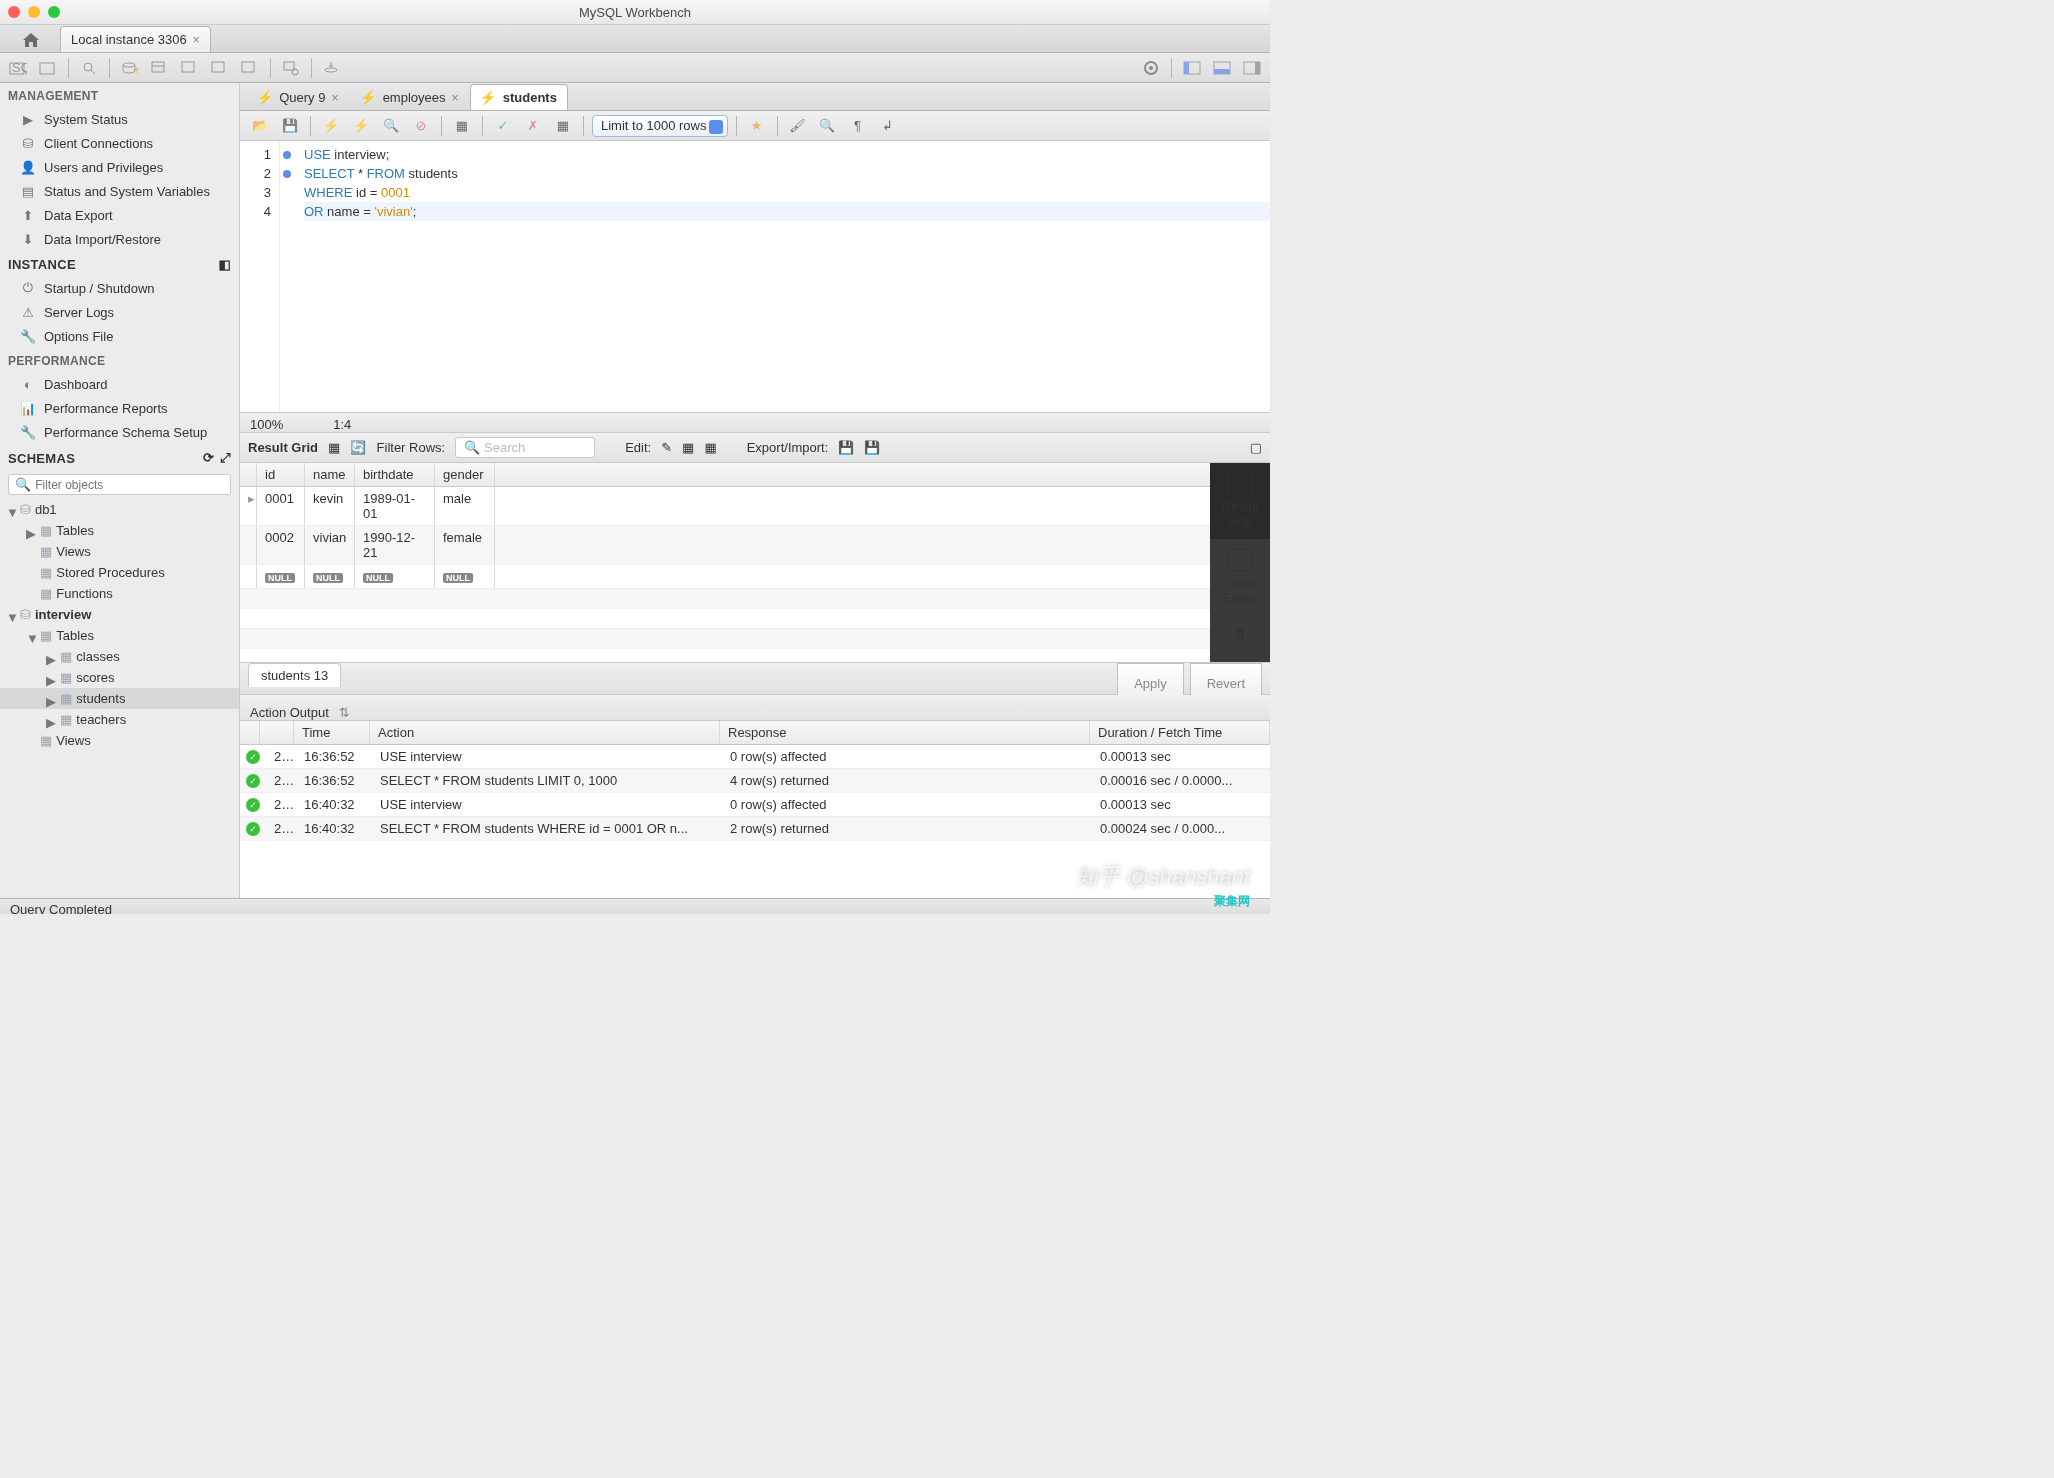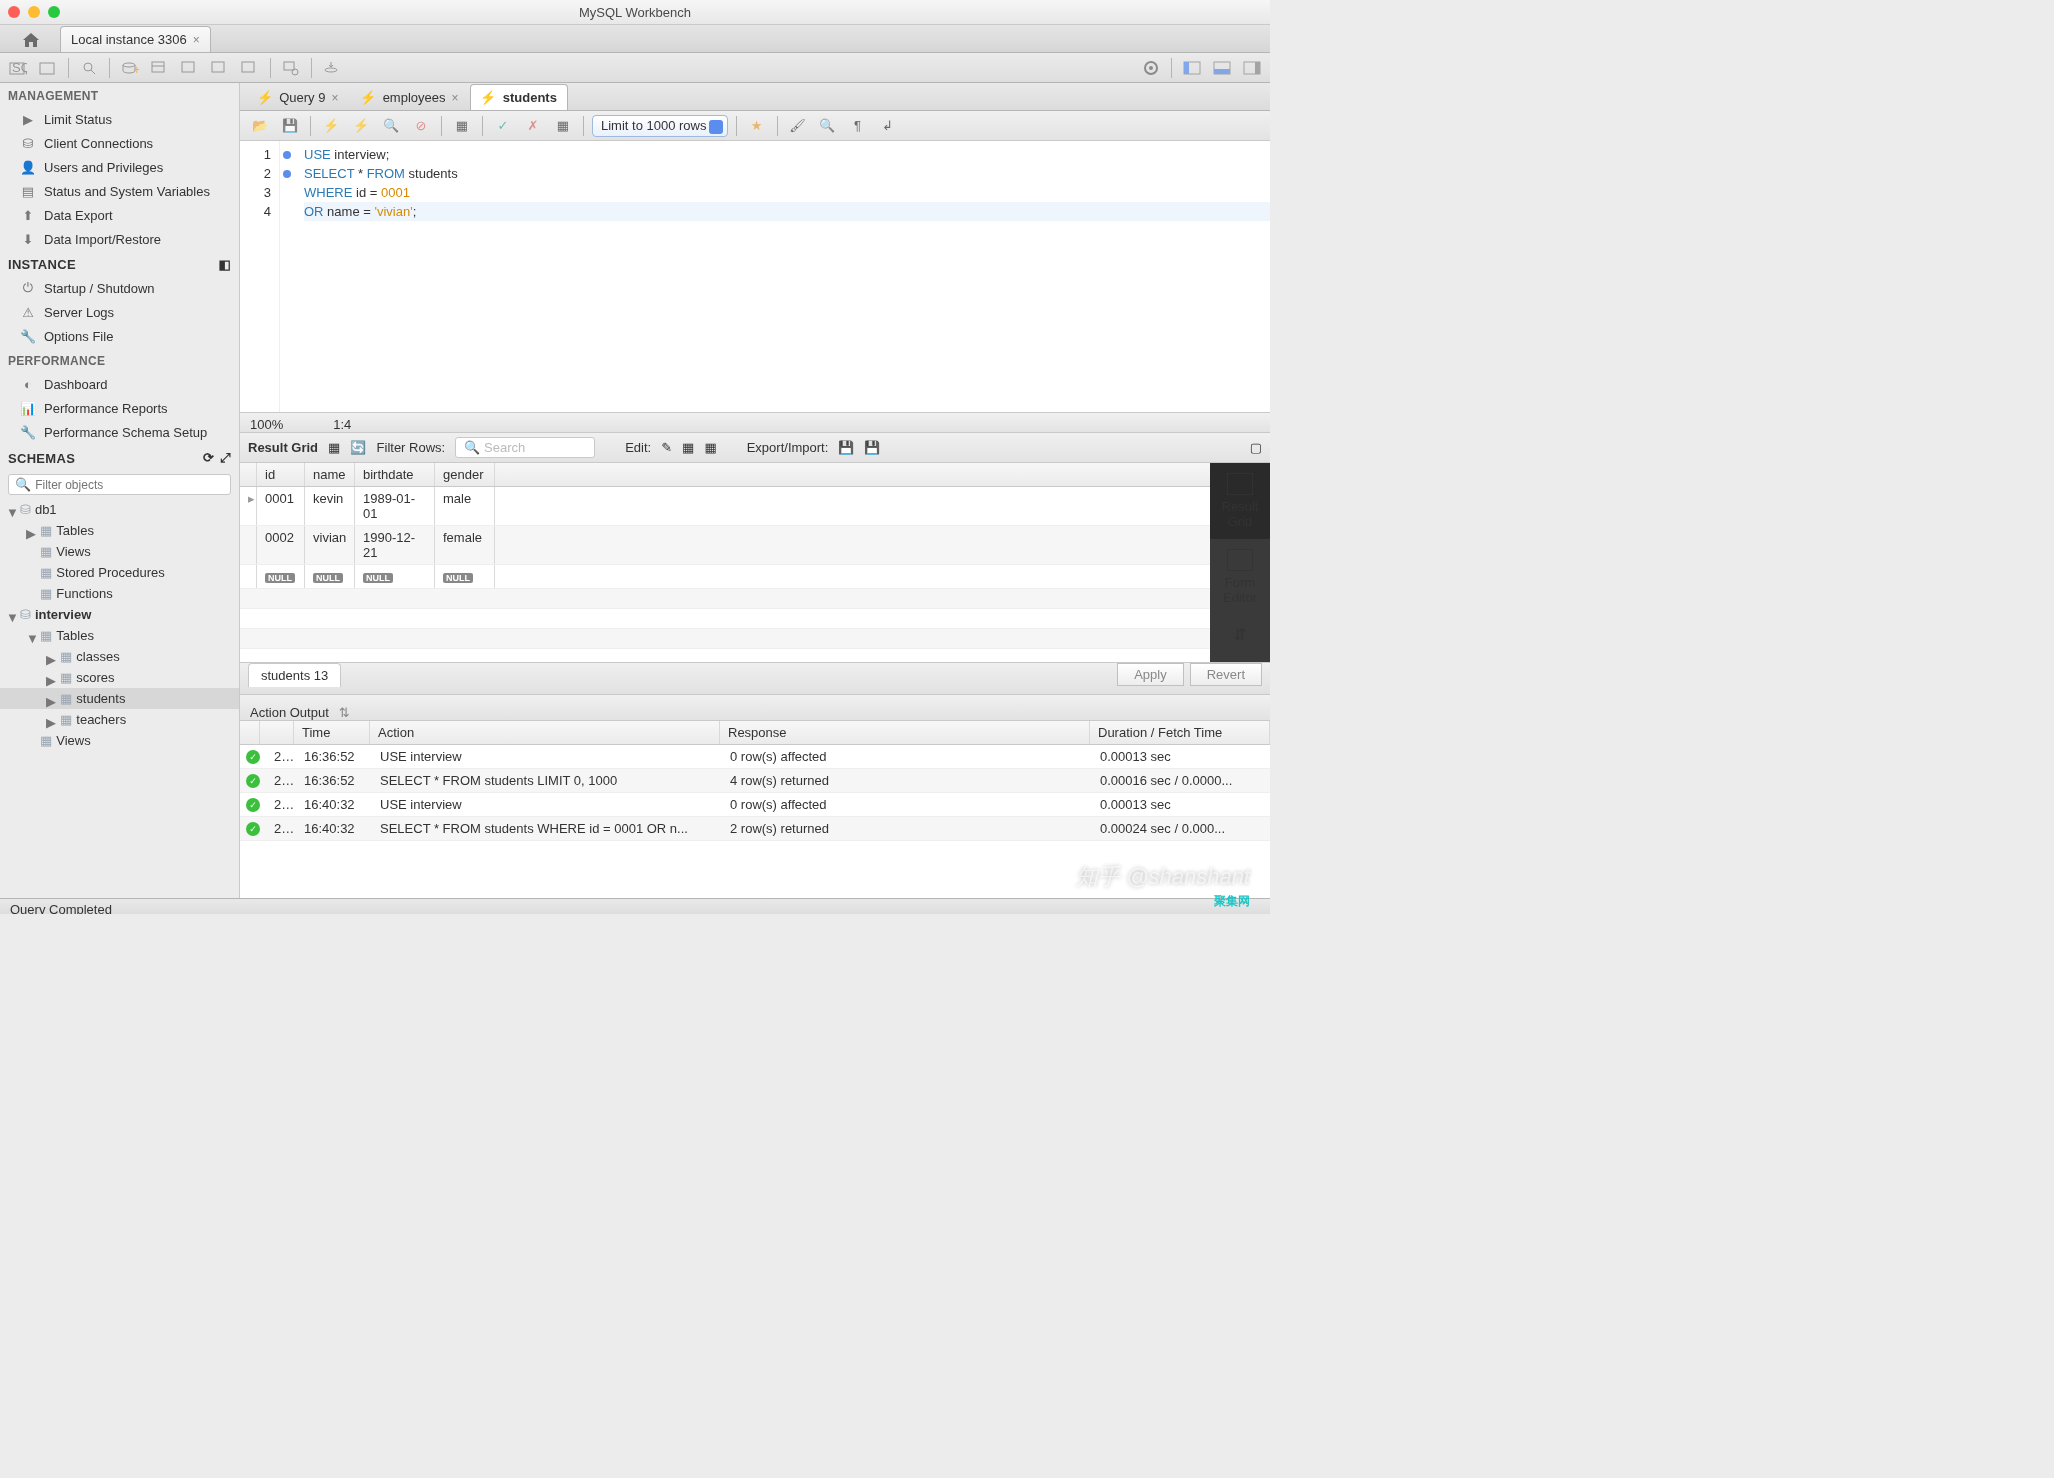--- a/index.html
+++ b/index.html
@@ -57,21 +57,21 @@
 .grow{display:flex;border-bottom:1px solid #eee}
 .grow.alt{background:#f6f6f6}
 .grow.blank{height:20px}
 .nullpill{display:inline-block;background:#888;color:#fff;font-size:9px;padding:0 3px;border-radius:2px;font-weight:600}
 .sidepanel{width:60px;background:#3a3a3a;display:flex;flex-direction:column;align-items:center}
 .sp-item{width:100%;padding:10px 0;text-align:center;color:#ccc;font-size:11px}
 .sp-item.act{background:#2a2a2a;color:#fff}
 .sp-ic{width:26px;height:22px;margin:0 auto 4px;border:1px solid currentColor;opacity:.8}
 .applybar{height:32px;background:linear-gradient(#efefef,#e1e1e1);border-bottom:1px solid #c9c9c9;display:flex;align-items:flex-start;padding:0 8px}
 .aptab{background:#fff;border:1px solid #c9c9c9;border-bottom:none;padding:4px 12px;border-top-left-radius:4px;border-top-right-radius:4px}
-.apbtn{border:1px solid #c0c0c0;background:linear-gradient(#fff,#ededed);padding:3px 16px;border-radius:0;color:#888;margin-left:6px}
+.apbtn{border:1px solid #c0c0c0;background:linear-gradient(#fff,#ededed);padding:12px 16px;border-radius:0;color:#888;margin-left:6px}
 .aobar{height:26px;background:linear-gradient(#f0f0f0,#e3e3e3);border-bottom:1px solid #c9c9c9;display:flex;align-items:flex-end;padding:0 10px;font-size:13px;gap:10px}
 .aotbl{height:130px;overflow:hidden}
 .aohead{display:flex;background:linear-gradient(#f7f7f7,#ebebeb);border-bottom:1px solid #c9c9c9}
 .aoh{padding:4px 8px;border-right:1px solid #d9d9d9;color:#333}
 .aorow{display:flex;border-bottom:1px solid #eee;padding:2px 0;align-items:center}
 .aorow.alt{background:#f6f6f6}
 .aocell{padding:2px 8px;overflow:hidden;text-overflow:ellipsis;white-space:nowrap}
 .ok{width:14px;height:14px;border-radius:50%;background:#3cbf3c;display:inline-flex;align-items:center;justify-content:center;color:#fff;font-size:9px;margin:0 6px}
 .statusbar{height:22px;background:linear-gradient(#e9e9e9,#d9d9d9);border-top:1px solid #b5b5b5;display:flex;align-items:center;padding:0 10px;font-size:12px;color:#555}
 .watermark{position:absolute;right:20px;bottom:22px;color:rgba(255,255,255,.6);font-size:22px;font-style:italic;pointer-events:none;text-shadow:0 0 4px rgba(0,0,0,.3)}
@@ -191,21 +191,21 @@
       </svg>
     </div>
 </div>
 
 <div class="content">
 
   <div class="sidebar">
     <div class="shead">MANAGEMENT</div>
     <div class="sitem">
         <span class="sic">▶</span>
-        <span>Limit Status</span>
+        <span>System Status</span>
       </div>
     <div class="sitem">
         <span class="sic">⛁</span>
         <span>Client Connections</span>
       </div>
     <div class="sitem">
         <span class="sic">👤</span>
         <span>Users and Privileges</span>
       </div>
     <div class="sitem">

